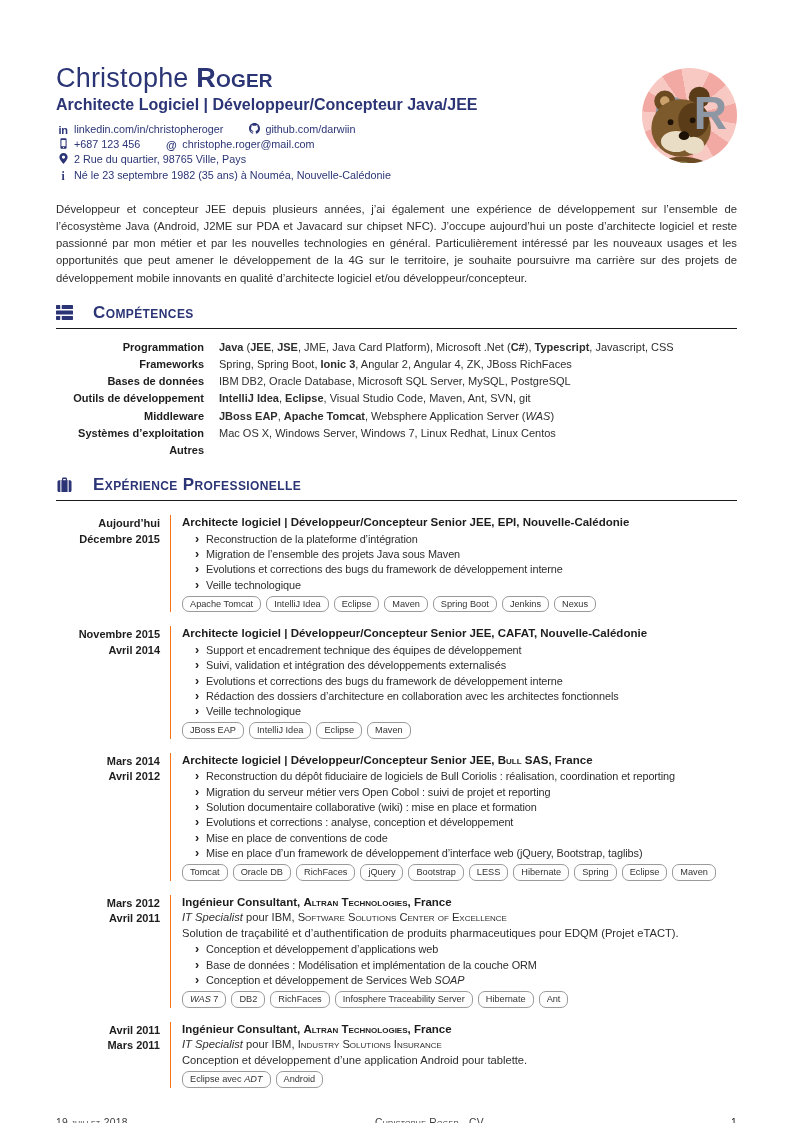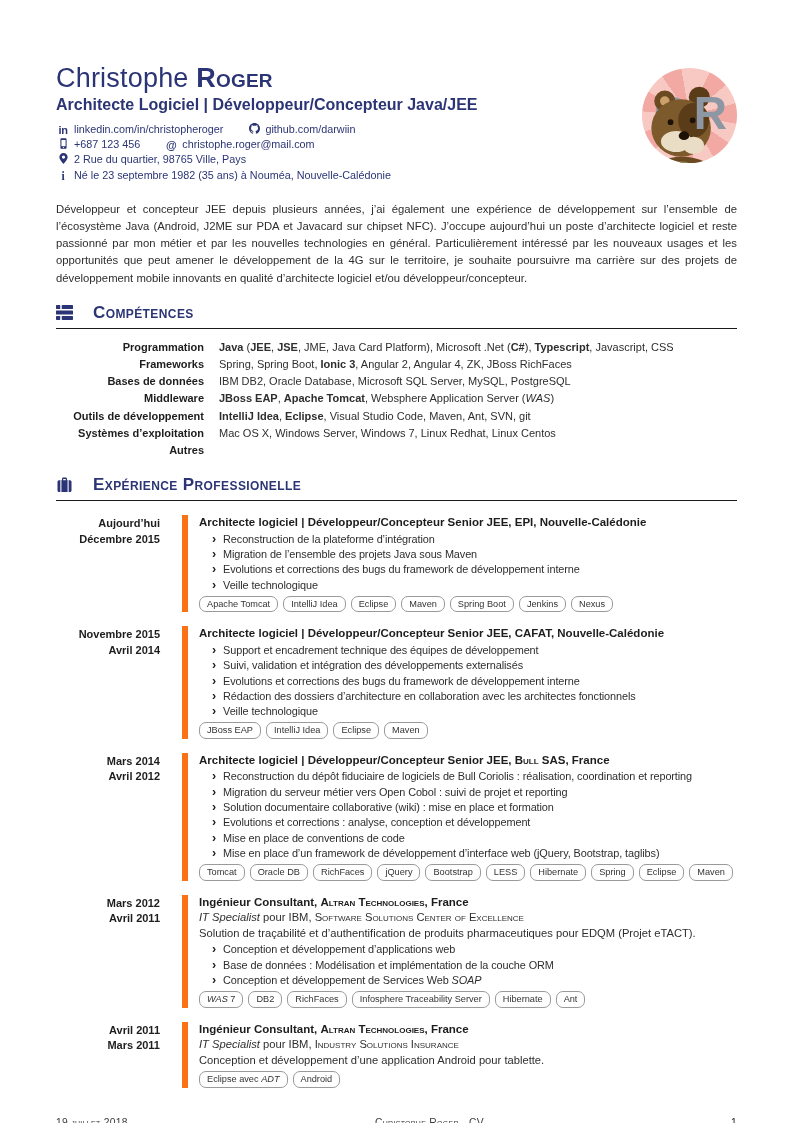--- a/index.html
+++ b/index.html
@@ -38,23 +38,23 @@
   .sec-head{margin-top:16px;display:flex;align-items:center;gap:20px;border-bottom:1px solid #1a1a1a;padding-bottom:5px;color:var(--accent);}
   .sec-head svg{width:17px;height:17px;fill:var(--accent);flex-shrink:0;}
   .sec-title{margin:0;font-size:17px;line-height:20px;font-weight:600;font-variant:small-caps;letter-spacing:.4px;color:var(--accent);}
   
   .skills{margin-top:10px;}
   .skill-row{display:flex;font-size:11px;line-height:17.2px;}
   .skill-label{width:148px;flex-shrink:0;text-align:right;font-weight:700;color:#1d1d1d;}
   .skill-value{margin-left:15px;color:#2e2e2e;}
   
   .entries{margin-top:0;}
-  .entry{display:flex;margin-top:14px;gap:12px;}
+  .entry{display:flex;margin-top:14px;}
   .entry-dates{width:104px;flex-shrink:0;text-align:right;font-weight:700;font-size:11px;line-height:15.5px;color:#1d1d1d;padding-right:10px;padding-top:1px;}
-  .entry-body{border-left:6px solid #f97316;padding-left:11px;flex:1;min-width:0;}
+  .entry-body{border-left:1px solid #f97316;padding-left:11px;flex:1;min-width:0;}
   .entry-title{font-size:11.5px;line-height:15.5px;font-weight:700;color:#1d1d1d;}
   .entry-subtitle,.entry-desc{font-size:11.2px;line-height:15.5px;color:#2e2e2e;}
   .bullets{list-style:none;margin:1px 0 0;padding:0 0 0 13px;}
   .bullets li{display:flex;font-size:10.9px;line-height:15.3px;letter-spacing:-.1px;color:#2e2e2e;}
   .chev{font-weight:700;margin-right:7px;color:#222;}
   .chev::before{content:"›";font-size:12.5px;}
   .tags{display:flex;flex-wrap:wrap;gap:5px;margin-top:3px;}
   .tag{border:1px solid #9a9a9a;border-radius:7px;background:#fff;padding:1px 7px;font-size:9.2px;line-height:12.5px;color:#333;white-space:nowrap;}
   
   .footer{position:absolute;left:56px;right:57px;bottom:8px;display:flex;justify-content:space-between;align-items:baseline;
@@ -163,27 +163,27 @@
           <div class="skill-label">Frameworks</div>
           <div class="skill-value">Spring, Spring Boot, <b>Ionic 3</b>, Angular 2, Angular 4, ZK, JBoss RichFaces</div>
         </div>
 
         <div class="skill-row">
           <div class="skill-label">Bases de données</div>
           <div class="skill-value">IBM DB2, Oracle Database, Microsoft SQL Server, MySQL, PostgreSQL</div>
         </div>
 
         <div class="skill-row">
+          <div class="skill-label">Outils de développement</div>
+          <div class="skill-value"><b>IntelliJ Idea</b>, <b>Eclipse</b>, Visual Studio Code, Maven, Ant, SVN, git</div>
+        </div>
+
+        <div class="skill-row">
           <div class="skill-label">Middleware</div>
           <div class="skill-value"><b>JBoss EAP</b>, <b>Apache Tomcat</b>, Websphere Application Server (<i>WAS</i>)</div>
-        </div>
-
-        <div class="skill-row">
-          <div class="skill-label">Outils de développement</div>
-          <div class="skill-value"><b>IntelliJ Idea</b>, <b>Eclipse</b>, Visual Studio Code, Maven, Ant, SVN, git</div>
         </div>
 
         <div class="skill-row">
           <div class="skill-label">Systèmes d’exploitation</div>
           <div class="skill-value">Mac OS X, Windows Server, Windows 7, Linux Redhat, Linux Centos</div>
         </div>
 
         <div class="skill-row">
           <div class="skill-label">Autres</div>
         </div>

